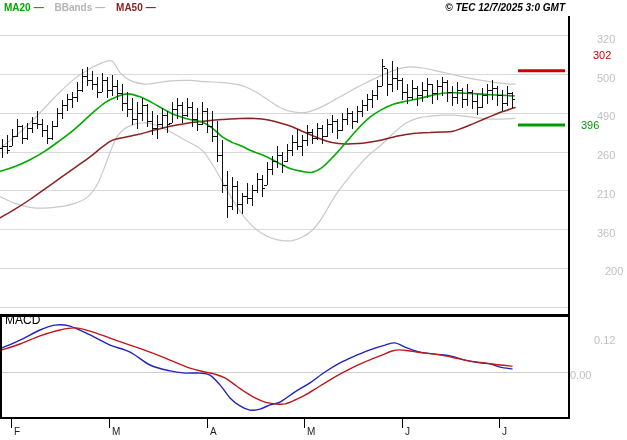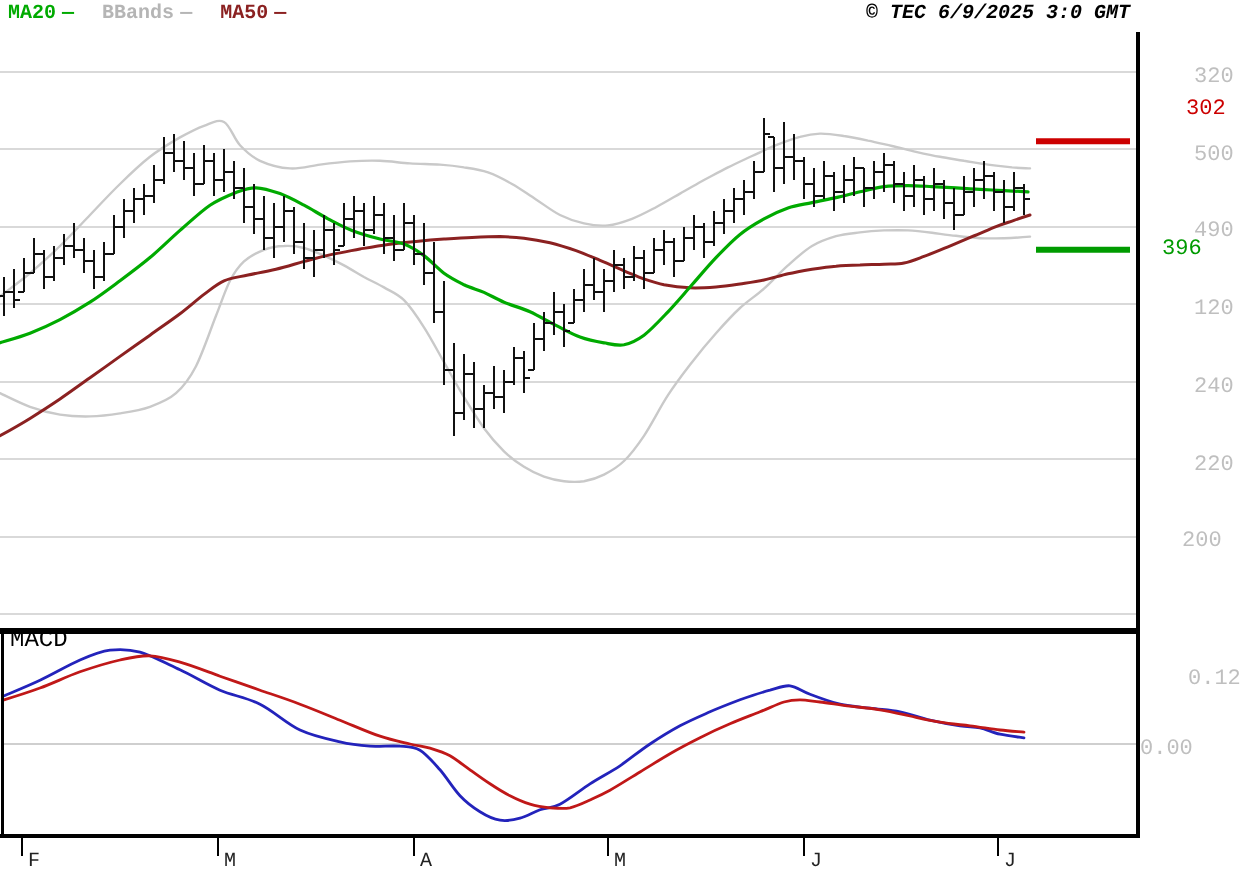--- a/index.html
+++ b/index.html
@@ -1,17 +1,17 @@
 <!DOCTYPE html>
 <html><head>
 <meta charset="utf-8">
 <style>
   html,body{margin:0;padding:0;background:#ffffff;}
   .stage{position:relative;width:627px;height:440px;background:#ffffff;overflow:hidden;
-         font-family:Liberation Mono, monospace;}
+         font-family:Liberation Sans, sans-serif;}
   svg{position:absolute;left:0;top:0;}
   .legend{position:absolute;left:4px;top:2px;font-size:10px;font-weight:bold;line-height:12px;white-space:nowrap;}
   .legend .item{display:inline-block;margin-right:8px;}
   .legend .dash{margin-left:3px;}
   .copyright{position:absolute;top:2px;right:62px;font-size:10px;font-style:italic;font-weight:bold;color:#000;}
   .macd-title{position:absolute;left:5px;top:313px;font-size:12px;color:#000;}
   .pricelab{position:absolute;font-size:11px;color:#bfbfbf;transform:translateY(-50%);}
   .levellab{position:absolute;font-size:11px;transform:translateY(-50%);}
   .monthlab{position:absolute;font-size:10px;color:#222;}
   .macdlab{position:absolute;font-size:11px;transform:translateY(-50%);}
@@ -57,31 +57,31 @@
       <span>MA20</span><span class="dash">—</span>
     </span>
     <span class="item" id="leg1" style="color: rgb(181, 181, 181);">
       <span>BBands</span><span class="dash">—</span>
     </span>
     <span class="item" id="leg2" style="color: rgb(139, 33, 33);">
       <span>MA50</span><span class="dash">—</span>
     </span>
   </div>
 
-  <div class="copyright">© TEC 6/9/2025 3:0 GMT</div>
+  <div class="copyright">© TEC 12/7/2025 3:0 GMT</div>
 
   <div class="macd-title">MACD</div>
 
 <div class="pricelab" style="left: 597px; top: 38.8px; color: rgb(191, 191, 191);">320</div>
     <div class="pricelab" style="left: 597px; top: 77.55px; color: rgb(191, 191, 191);">500</div>
     <div class="pricelab" style="left: 597px; top: 116.3px; color: rgb(191, 191, 191);">490</div>
-    <div class="pricelab" style="left: 597px; top: 155.05px; color: rgb(191, 191, 191);">120</div>
-    <div class="pricelab" style="left: 597px; top: 193.8px; color: rgb(191, 191, 191);">240</div>
-    <div class="pricelab" style="left: 597px; top: 232.55px; color: rgb(191, 191, 191);">220</div>
-    <div class="pricelab" style="left: 591px; top: 271.3px; color: rgb(191, 191, 191);">200</div>
+    <div class="pricelab" style="left: 597px; top: 155.05px; color: rgb(191, 191, 191);">260</div>
+    <div class="pricelab" style="left: 597px; top: 193.8px; color: rgb(191, 191, 191);">210</div>
+    <div class="pricelab" style="left: 597px; top: 232.55px; color: rgb(191, 191, 191);">360</div>
+    <div class="pricelab" style="left: 605px; top: 271.3px; color: rgb(191, 191, 191);">200</div>
     <div class="levellab" style="left: 593px; top: 55px; color: rgb(204, 0, 0);">302</div>
     <div class="levellab" style="left: 581px; top: 124.925px; color: rgb(0, 155, 0);">396</div>
     <div class="macdlab" style="left: 594px; top: 340px; color: rgb(191, 191, 191);">0.12</div>
     <div class="macdlab" style="left: 570px; top: 375px; color: rgb(191, 191, 191);">0.00</div>
     <div class="monthlab" style="left: 14px; top: 426px; color: rgb(34, 34, 34);">F</div>
     <div class="monthlab" style="left: 112px; top: 426px; color: rgb(34, 34, 34);">M</div>
     <div class="monthlab" style="left: 210px; top: 426px; color: rgb(34, 34, 34);">A</div>
     <div class="monthlab" style="left: 307px; top: 426px; color: rgb(34, 34, 34);">M</div>
     <div class="monthlab" style="left: 405px; top: 426px; color: rgb(34, 34, 34);">J</div>
     <div class="monthlab" style="left: 502px; top: 426px; color: rgb(34, 34, 34);">J</div>

